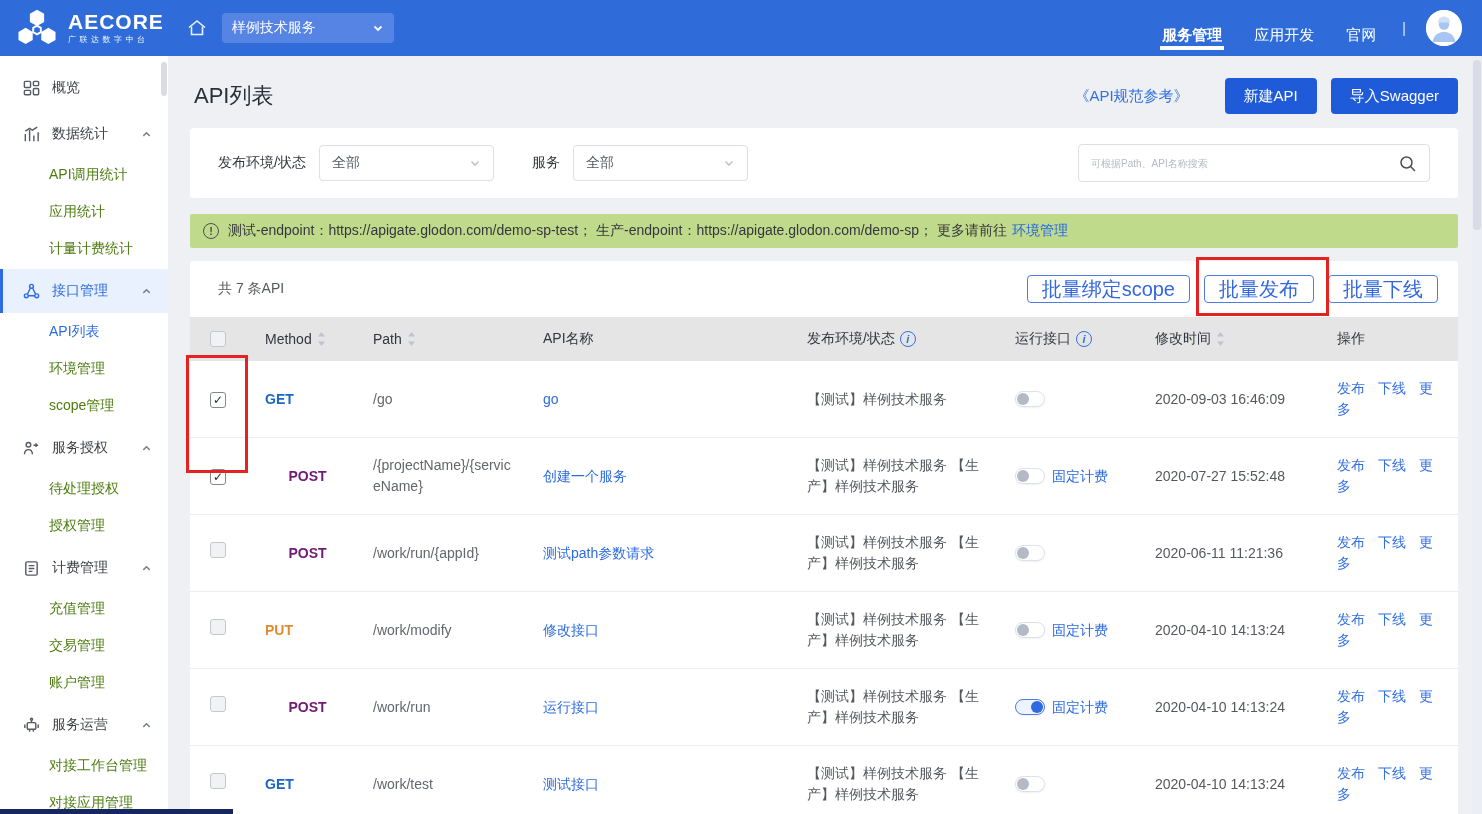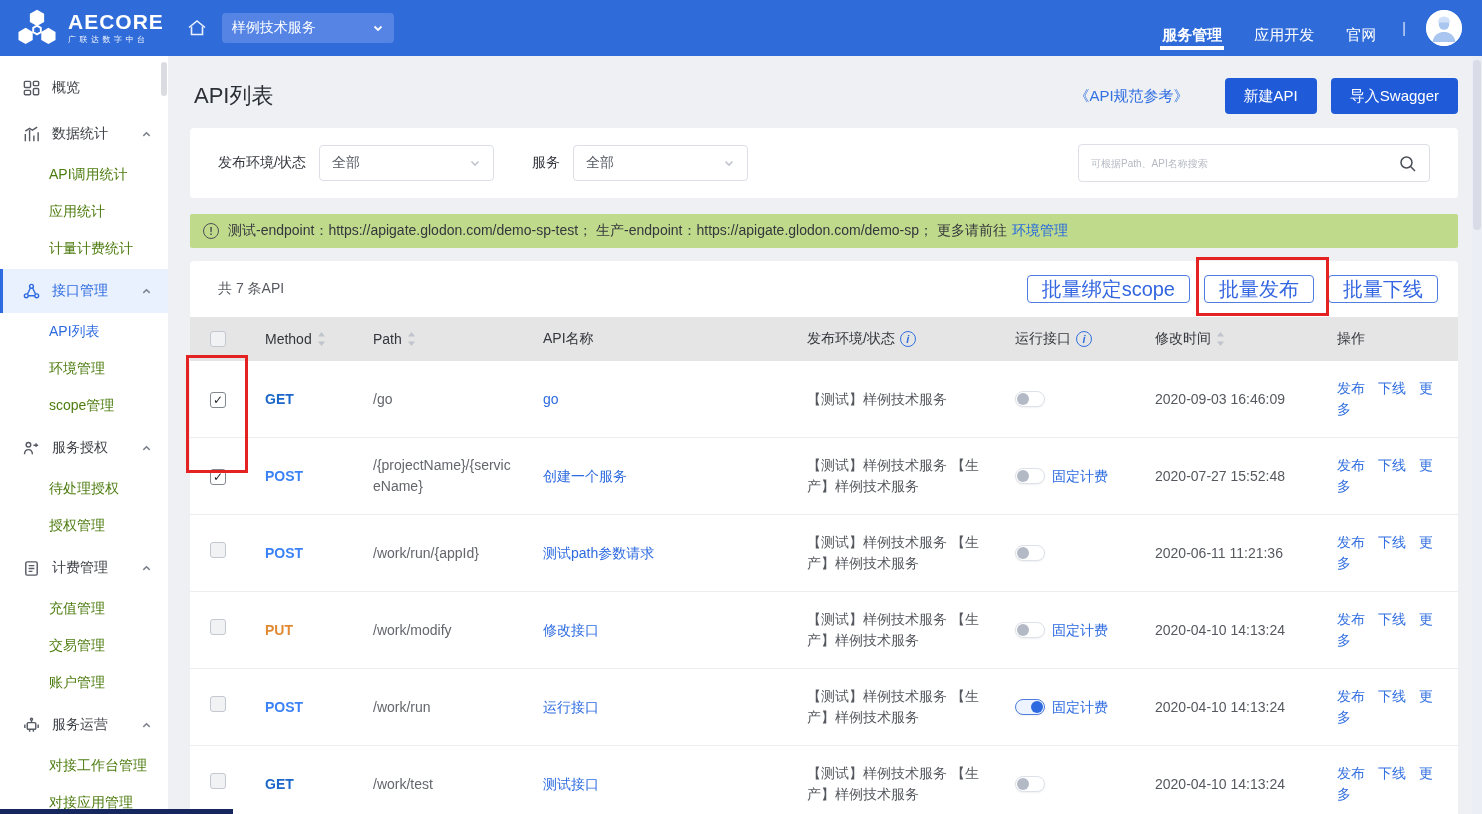--- a/index.html
+++ b/index.html
@@ -73,21 +73,21 @@
   .hcell { display:flex; align-items:center; padding-left:13px; }
   .sort-ico { margin-left:5px; color:#c0c4cc; }
   .info-ico { width:16px; height:16px; border:1px solid #3370e0; border-radius:50%; display:inline-flex; align-items:center; justify-content:center; font-size:11px; font-style:italic; font-weight:bold; color:#3370e0; margin-left:5px; cursor:pointer; }
 
   .trow { border-bottom:1px solid #ecedf1; align-items:center; background:#fff; }
   .cell { padding:17px 10px 17px 13px; font-size:14px; line-height:21px; }
   .c-check { padding-left:20px; }
   .cb { width:16px; height:16px; border:1px solid #c3c7cf; border-radius:3px; background:#f1f2f4; display:inline-flex; align-items:center; justify-content:center; font-size:12px; color:#1d1f23; cursor:pointer; }
   .cb.checked { background:#fff; border-color:#83888f; font-weight:bold; }
   .c-method { font-weight:bold; }
-  .m-GET { color:#1a66c9; } .m-POST { color:#3b82f6; } .m-PUT { color:#e28a33; }
+  .m-GET { color:#1a66c9; } .m-POST { color:#701a75;text-align:center; } .m-PUT { color:#e28a33; }
   .c-path { color:#63666c; word-break:break-all; max-width:165px; }
   .c-name a { color:#2e6be0; }
   .c-env { color:#55585e; max-width:200px; }
   .c-bill { display:flex; align-items:center; }
   .toggle { position:relative; width:30px; height:16px; border:1px solid #dde1e8; border-radius:9px; background:#fff; display:inline-block; cursor:pointer; flex:0 0 auto; box-shadow:0 1px 2px rgba(0,0,0,.06); }
   .toggle .knob { position:absolute; top:1px; left:1px; width:12px; height:12px; border-radius:50%; background:#b3bac6; }
   .toggle.on { border-color:#4f7ce0; background:#eef4ff; }
   .toggle.on .knob { left:auto; right:1px; background:#2e6be0; }
   .bill-link { color:#2e6be0; margin-left:7px; }
   .c-time { color:#55585e; }

